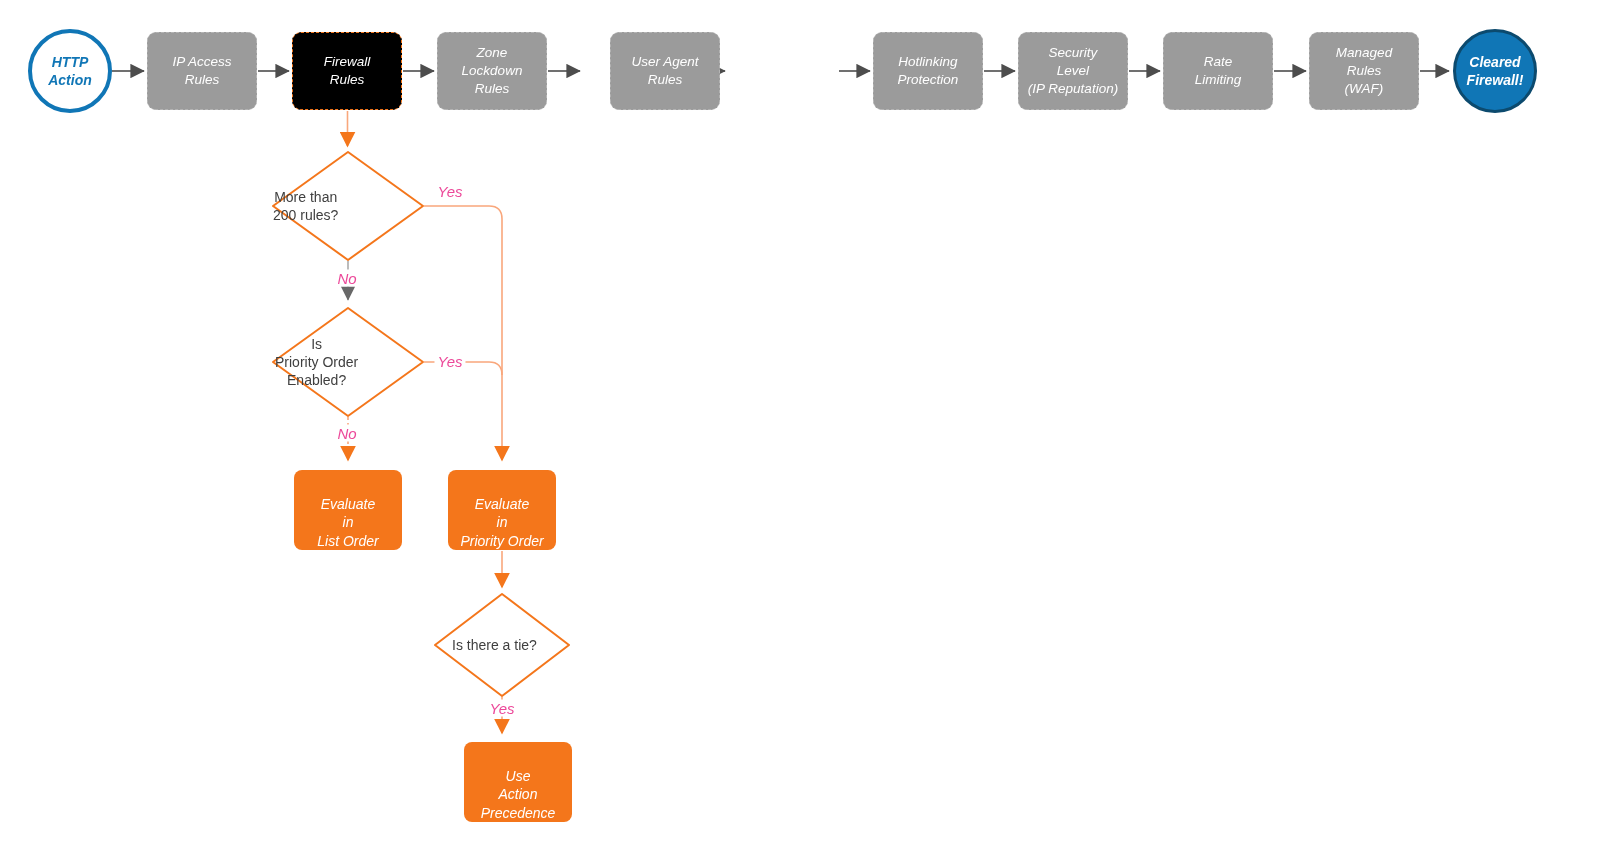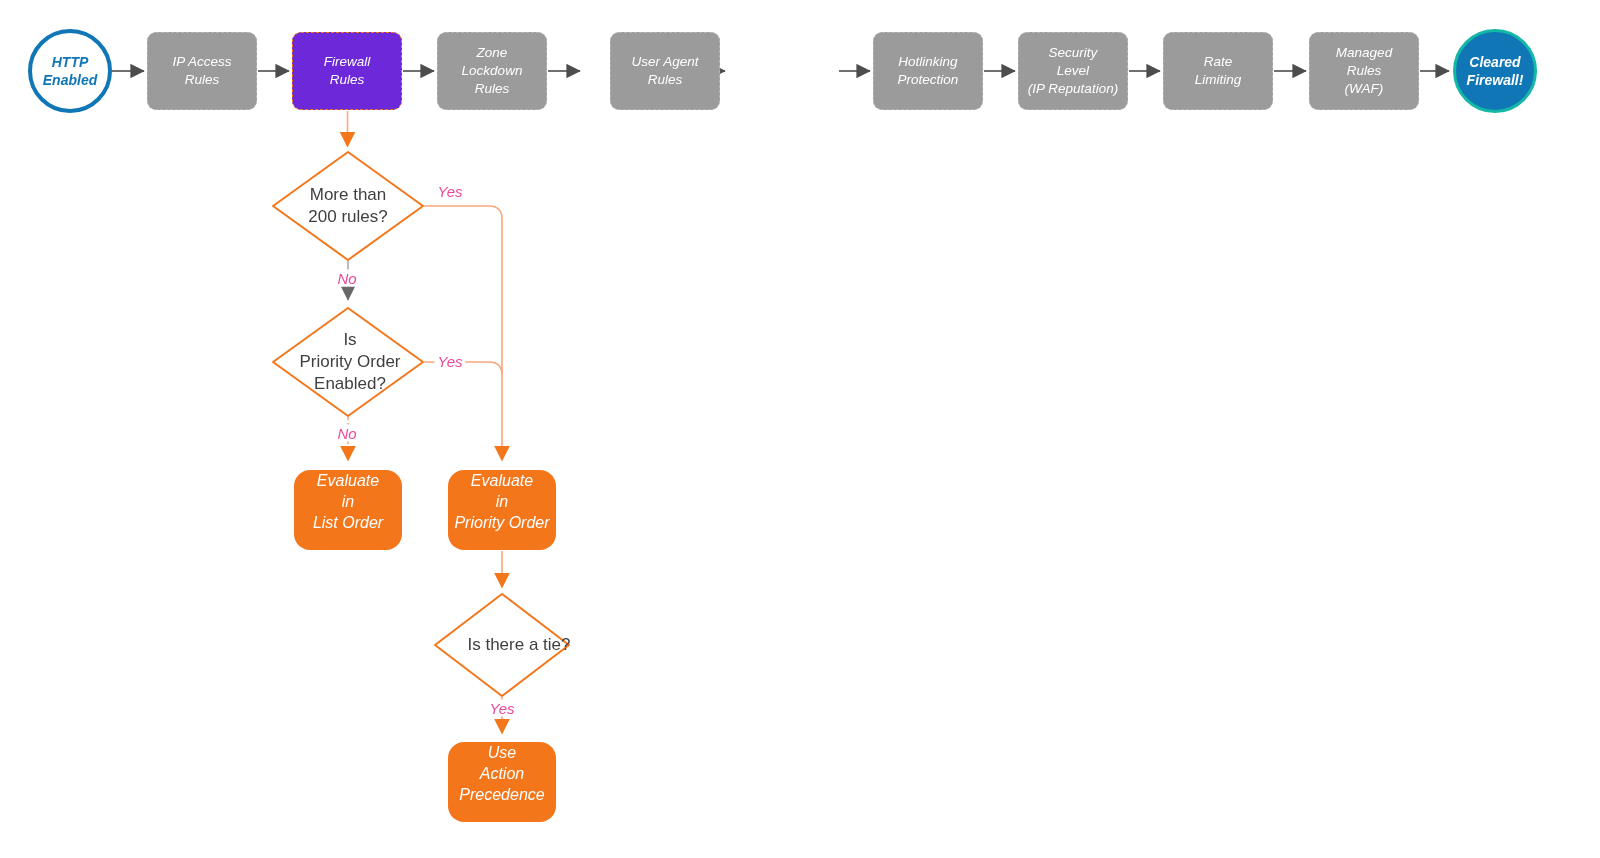--- a/index.html
+++ b/index.html
@@ -29,66 +29,66 @@
     border: 1px dashed #B4B4B4;
     border-radius: 9px;
     display: flex;
     align-items: center;
     justify-content: center;
     color: #ffffff;
     font-style: italic;
     font-size: 13.5px;
     line-height: 1.32;
   }
-  .pbox.active { background: #6d28d9; border-color: #F4761B; }
+  .pbox.active { background: #000000; border-color: #F4761B; }
 
   
   .circle {
     position: absolute;
     top: 29px;
     width: 84px;
     height: 84px;
     box-sizing: border-box;
     border-radius: 50%;
     display: flex;
     align-items: center;
     justify-content: center;
     font-style: italic;
     font-weight: bold;
     font-size: 14px;
     line-height: 1.3;
   }
   .circle.start { left: 28px; background: #ffffff; border: 4px solid #1076B6; color: #1076B6; }
-  .circle.end   { left: 1453px; background: #1076B6; border: 3px solid #14b8a6; color: #ffffff; }
+  .circle.end   { left: 1453px; background: #1076B6; border: 3px solid #0c4a6e; color: #ffffff; }
 
   
   .dlabel {
     position: absolute;
     display: flex;
     align-items: center;
-    justify-content: center;
+    justify-content: flex-start;
     color: #3F3F3F;
-    font-size: 17px;
+    font-size: 14px;
     line-height: 1.3;
   }
 
   
   .abox {
     position: absolute;
     width: 108px;
     height: 80px;
     box-sizing: border-box;
     background: #F4761B;
-    border-radius: 16px;
-    display: flex;
-    align-items: flex-start;
+    border-radius: 8px;
+    display: flex;
+    align-items: flex-end;
     justify-content: center;
     color: #ffffff;
     font-style: italic;
-    font-size: 16px;
+    font-size: 14px;
     line-height: 1.32;
   }
 
   
   .elabel {
     position: absolute;
     transform: translate(-50%, -50%);
     background: #ffffff;
     padding: 0 3px;
     color: #ec4899;
@@ -139,21 +139,21 @@
 
     <g stroke="#F4761B" stroke-width="2" fill="#ffffff" stroke-linejoin="round">
       <polygon points="273,206 348,152 423,206 348,260"></polygon>
       <polygon points="273,362 348,308 423,362 348,416"></polygon>
       <polygon points="435,645 502,594 569,645 502,696"></polygon>
     </g>
   </svg>
 
   <div class="circle start">
     <span class="label">HTTP
-Enabled</span>
+Action</span>
   </div>
 
   <div class="pbox" style="left:147px">
     <span class="label">IP Access
 Rules</span>
   </div>
   <div class="pbox active" style="left:292px">
     <span class="label">Firewall
 Rules</span>
   </div>
@@ -206,21 +206,21 @@
   <div class="abox" style="left:294px; top:470px;">
     <span class="label">Evaluate
 in
 List Order</span>
   </div>
   <div class="abox" style="left:448px; top:470px;">
     <span class="label">Evaluate
 in
 Priority Order</span>
   </div>
-  <div class="abox" style="left:448px; top:742px;">
+  <div class="abox" style="left:464px; top:742px;">
     <span class="label">Use
 Action
 Precedence</span>
   </div>
 
   <span class="elabel" style="left:450px; top:191px;">Yes</span>
   <span class="elabel" style="left:347px; top:278px;">No</span>
   <span class="elabel" style="left:450px; top:361px;">Yes</span>
   <span class="elabel" style="left:347px; top:433px;">No</span>
   <span class="elabel" style="left:502px; top:708px;">Yes</span>

